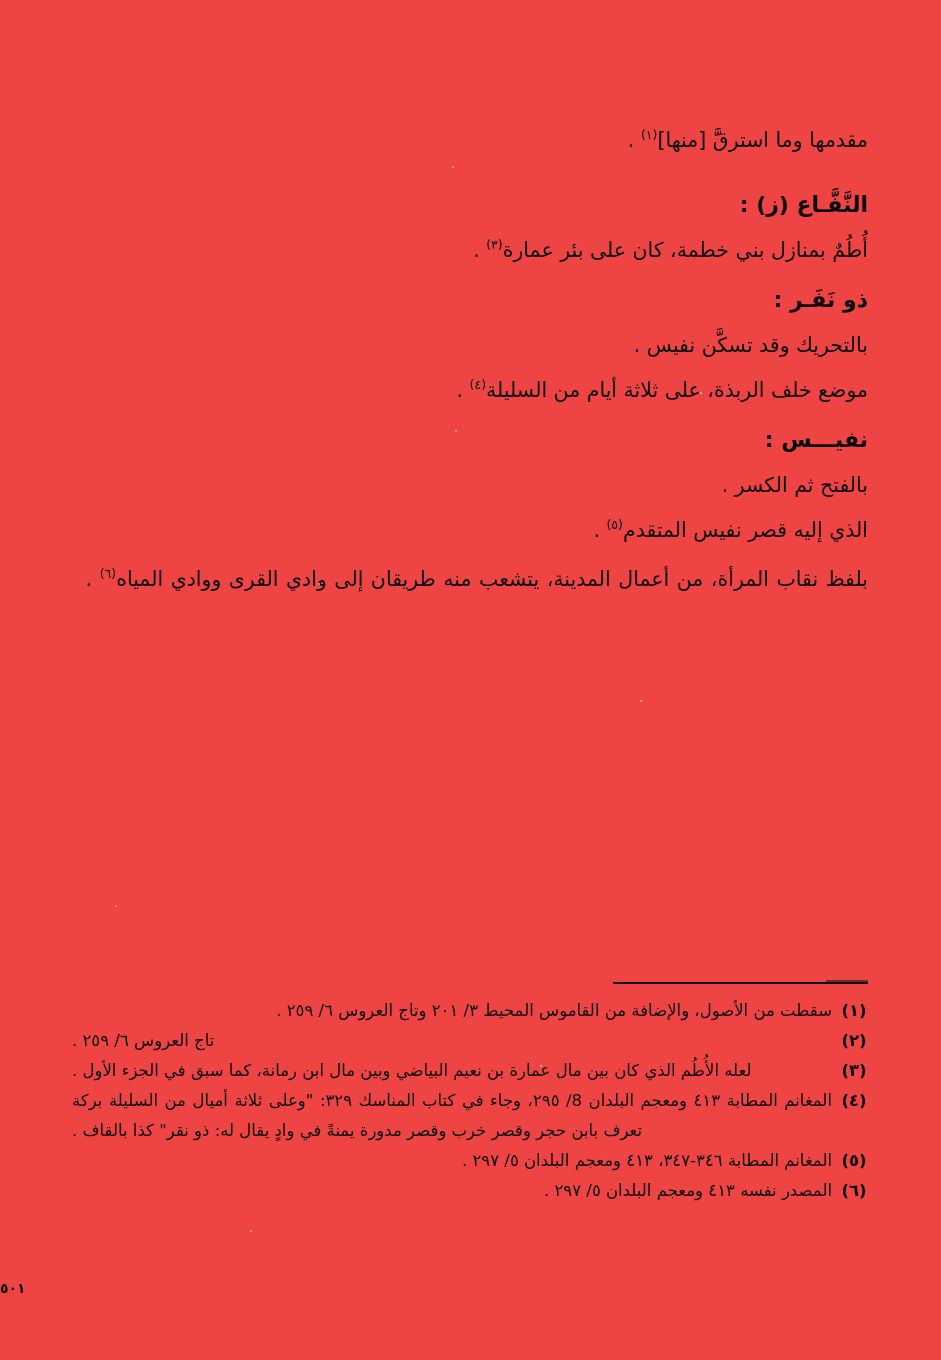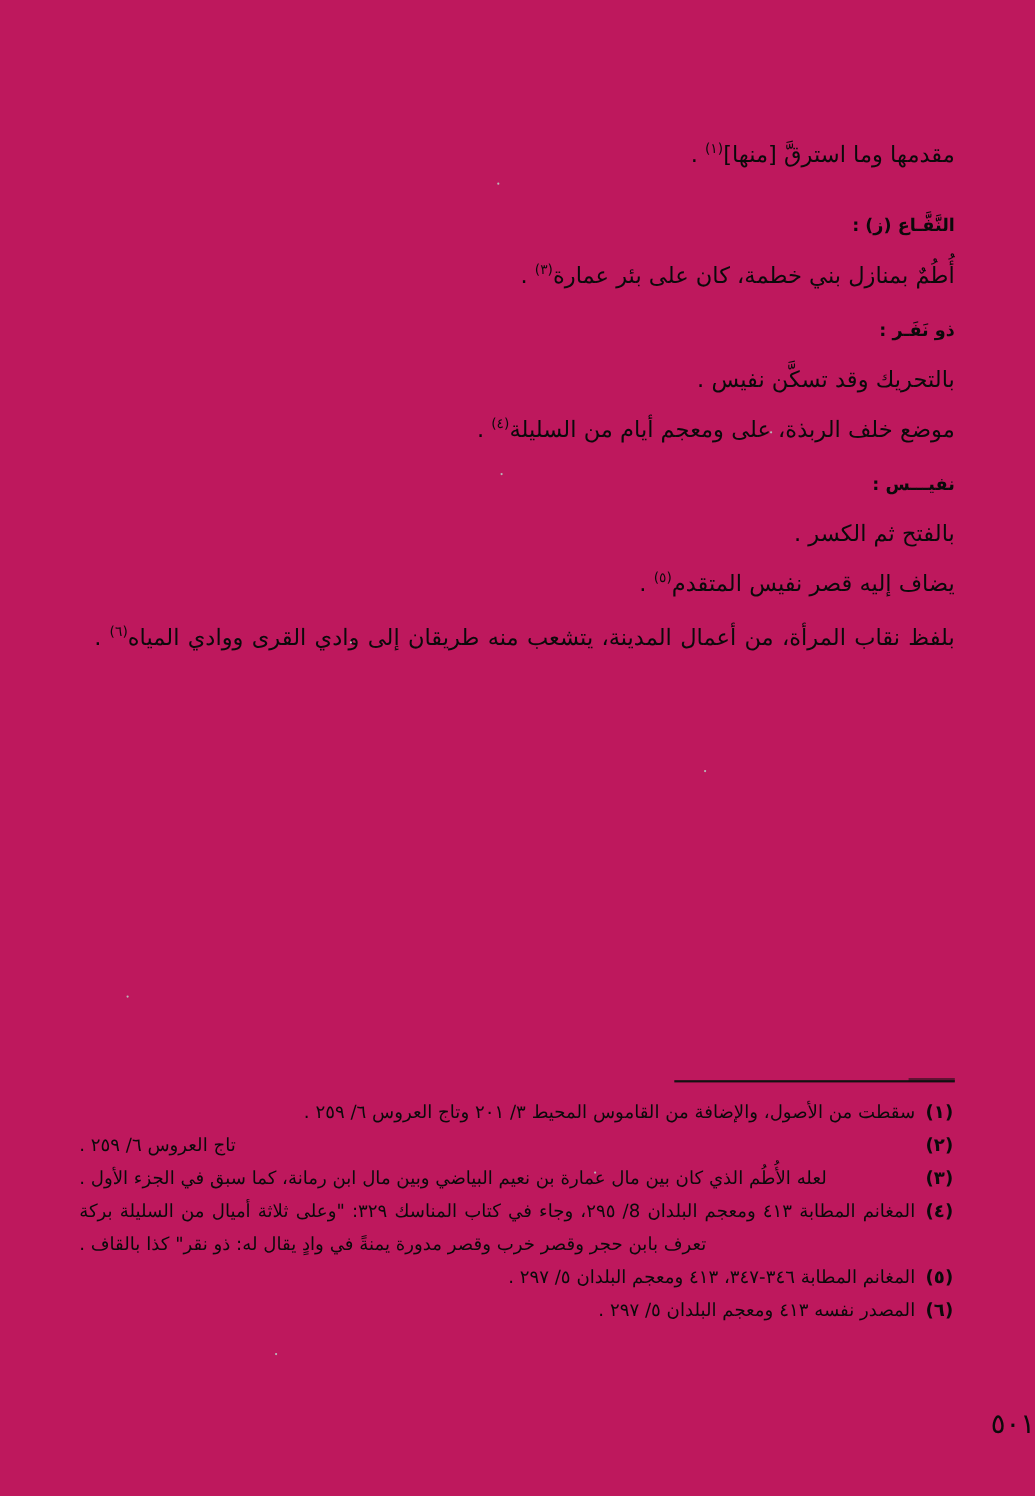--- a/index.html
+++ b/index.html
@@ -14,21 +14,21 @@
     position: relative;
     overflow: hidden;
     font-family: "DejaVu Sans", "Liberation Sans", sans-serif;
     color: #0a0a0a;
     direction: rtl;
   }
 
   #page {
     position: absolute;
     inset: 0;
-    background: #be185d;
+    background: #ef4444;
   }
 
   
   .body-col {
     position: absolute;
     top: 118px;
     right: 73px;          
     left: 73px;
     direction: rtl;
     text-align: justify;
@@ -48,21 +48,21 @@
   
   .line-right {
     font-size: 20.5px;
     line-height: 45px;
     text-align: right;
     margin: 0;
   }
 
   
   .entry-head {
-    font-size: 16px;
+    font-size: 22px;
     line-height: 46px;
     font-weight: 700;
     text-align: right;
     margin: 0;
     letter-spacing: 0.5px;
   }
 
   .spacer-sm { height: 11px; }
   .spacer-xs { height: 4px; }
 
@@ -125,24 +125,24 @@
     padding-left: 2px;
   }
   .fn-text.last-center { text-align-last: left; }
 
   
   .page-num {
     position: absolute;
     top: 1280px;
     left: 0;
     right: 0;
-    text-align: right;
-    font-size: 25px;
+    text-align: left;
+    font-size: 14px;
     letter-spacing: 2px;
-    font-weight: 400;
+    font-weight: 700;
   }
 
   
   .speck {
     position: absolute;
     width: 2px; height: 2px;
     background: #b9b9b9;
     border-radius: 50%;
   }
 </style>
@@ -170,31 +170,31 @@
       <span>أُطُمٌ بمنازل بني خطمة، كان على بئر عمارة</span><sup class="fn">(٣)</sup><span> .</span>
     </p>
 
     <div class="spacer-xs"></div>
 
     <h2 class="entry-head">ذو نَفَـر :</h2>
     <p class="line-right">
       <span>بالتحريك وقد تسكَّن نفيس .</span>
     </p>
     <p class="line-right">
-      <span>موضع خلف الربذة، على ومعجم أيام من السليلة</span><sup class="fn">(٤)</sup><span> .</span>
+      <span>موضع خلف الربذة، على ثلاثة أيام من السليلة</span><sup class="fn">(٤)</sup><span> .</span>
     </p>
 
     <div class="spacer-xs"></div>
 
     <h2 class="entry-head">نفيـــس :</h2>
     <p class="line-right">
       <span>بالفتح ثم الكسر .</span>
     </p>
     <p class="line-right">
-      <span>يضاف إليه قصر نفيس المتقدم</span><sup class="fn">(٥)</sup><span> .</span>
+      <span>الذي إليه قصر نفيس المتقدم</span><sup class="fn">(٥)</sup><span> .</span>
     </p>
 
     <div class="spacer-xs"></div>
 
     <p class="para">
       <span>بلفظ نقاب المرأة، من أعمال المدينة، يتشعب منه طريقان إلى وادي القرى ووادي المياه</span><sup class="fn">(٦)</sup><span> .</span>
     </p>
 
   </div>
 

